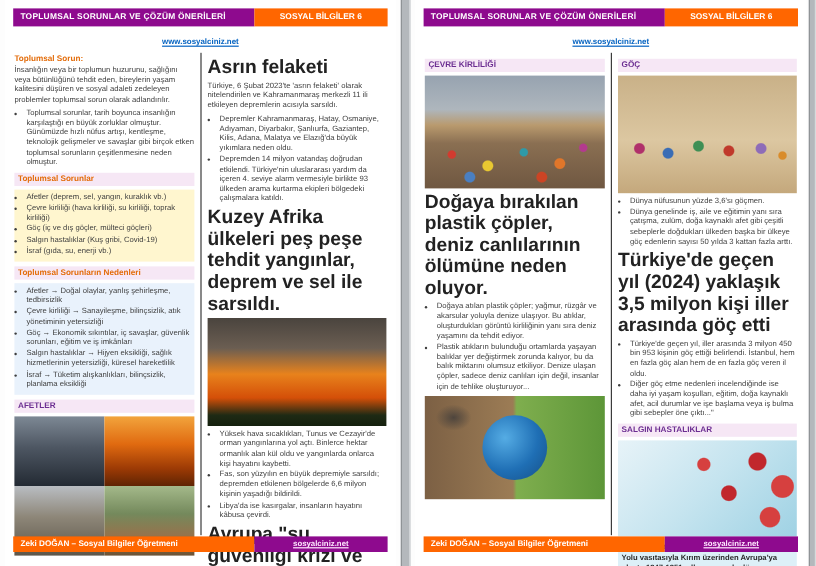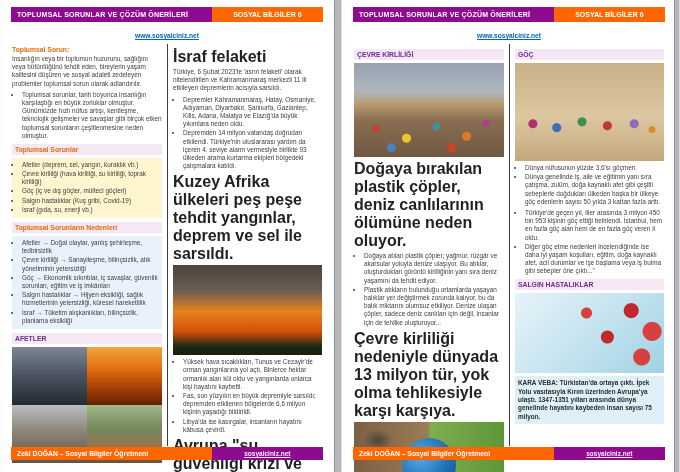--- a/index.html
+++ b/index.html
@@ -135,21 +135,21 @@
         <div class="h-bar purple">AFETLER</div>
         <div class="grid2">
           <div class="photo ph-storm"></div>
           <div class="photo ph-fire-sm"></div>
           <div class="photo ph-quake"></div>
           <div class="photo ph-flood"></div>
         </div>
       </div>
 
       <div class="col">
-        <div class="lead">İsraf felaketi</div>
+        <div class="lead">Asrın felaketi</div>
         <p>Türkiye, 6 Şubat 2023'te 'asrın felaketi' olarak nitelendirilen ve Kahramanmaraş merkezli 11 ili etkileyen depremlerin acısıyla sarsıldı.</p>
         <ul>
           <li>Depremler Kahramanmaraş, Hatay, Osmaniye, Adıyaman, Diyarbakır, Şanlıurfa, Gaziantep, Kilis, Adana, Malatya ve Elazığ'da büyük yıkımlara neden oldu.</li>
           <li>Depremden 14 milyon vatandaş doğrudan etkilendi. Türkiye'nin uluslararası yardım da içeren 4. seviye alarm vermesiyle birlikte 93 ülkeden arama kurtarma ekipleri bölgedeki çalışmalara katıldı.</li>
         </ul>
 
         <div class="lead">Kuzey Afrika ülkeleri peş peşe tehdit yangınlar, deprem ve sel ile sarsıldı.</div>
         <div class="photo ph-fire-big"></div>
         <ul>
           <li>Yüksek hava sıcaklıkları, Tunus ve Cezayir'de orman yangınlarına yol açtı. Binlerce hektar ormanlık alan kül oldu ve yangınlarda onlarca kişi hayatını kaybetti.</li>
@@ -182,32 +182,32 @@
     <div class="cols">
 
       <div class="col">
         <div class="h-bar purple">ÇEVRE KİRLİLİĞİ</div>
         <div class="photo ph-plastic"></div>
         <div class="lead">Doğaya bırakılan plastik çöpler, deniz canlılarının ölümüne neden oluyor.</div>
         <ul>
           <li>Doğaya atılan plastik çöpler; yağmur, rüzgâr ve akarsular yoluyla denize ulaşıyor. Bu atıklar, oluşturdukları görüntü kirliliğinin yanı sıra deniz yaşamını da tehdit ediyor.</li>
           <li>Plastik atıkların bulunduğu ortamlarda yaşayan balıklar yer değiştirmek zorunda kalıyor, bu da balık miktarını olumsuz etkiliyor. Denize ulaşan çöpler, sadece deniz canlıları için değil, insanlar için de tehlike oluşturuyor...</li>
         </ul>
-        <div class="lead">Çevre kirliliği nedeniyle dünyada 13 milyon tür, yok olma tehlikesiyle karşı karşıya.</div>
         <div class="photo ph-earth"></div>
 
       </div>
 
       <div class="col">
         <div class="h-bar purple">GÖÇ</div>
         <div class="photo ph-migrants"></div>
         <ul>
           <li>Dünya nüfusunun yüzde 3,6'sı göçmen.</li>
           <li>Dünya genelinde iş, aile ve eğitimin yanı sıra çatışma, zulüm, doğa kaynaklı afet gibi çeşitli sebeplerle doğdukları ülkeden başka bir ülkeye göç edenlerin sayısı 50 yılda 3 kattan fazla arttı.</li>
         </ul>
+        <div class="lead">Türkiye'de geçen yıl (2024) yaklaşık 3,5 milyon kişi iller arasında göç etti</div>
         <ul>
           <li>Türkiye'de geçen yıl, iller arasında 3 milyon 450 bin 953 kişinin göç ettiği belirlendi. İstanbul, hem en fazla göç alan hem de en fazla göç veren il oldu.</li>
           <li>Diğer göç etme nedenleri incelendiğinde ise daha iyi yaşam koşulları, eğitim, doğa kaynaklı afet, acil durumlar ve işe başlama veya iş bulma gibi sebepler öne çıktı..."</li>
         </ul>
         <div class="h-bar purple">SALGIN HASTALIKLAR</div>
         <div class="photo ph-virus"></div>
         <div class="box-cyan">KARA VEBA: Türkistan'da ortaya çıktı. İpek Yolu vasıtasıyla Kırım üzerinden Avrupa'ya ulaştı. 1347-1351 yılları arasında dünya genelinde hayatını kaybeden insan sayısı 75 milyon.</div>
       </div>
     </div>
 

